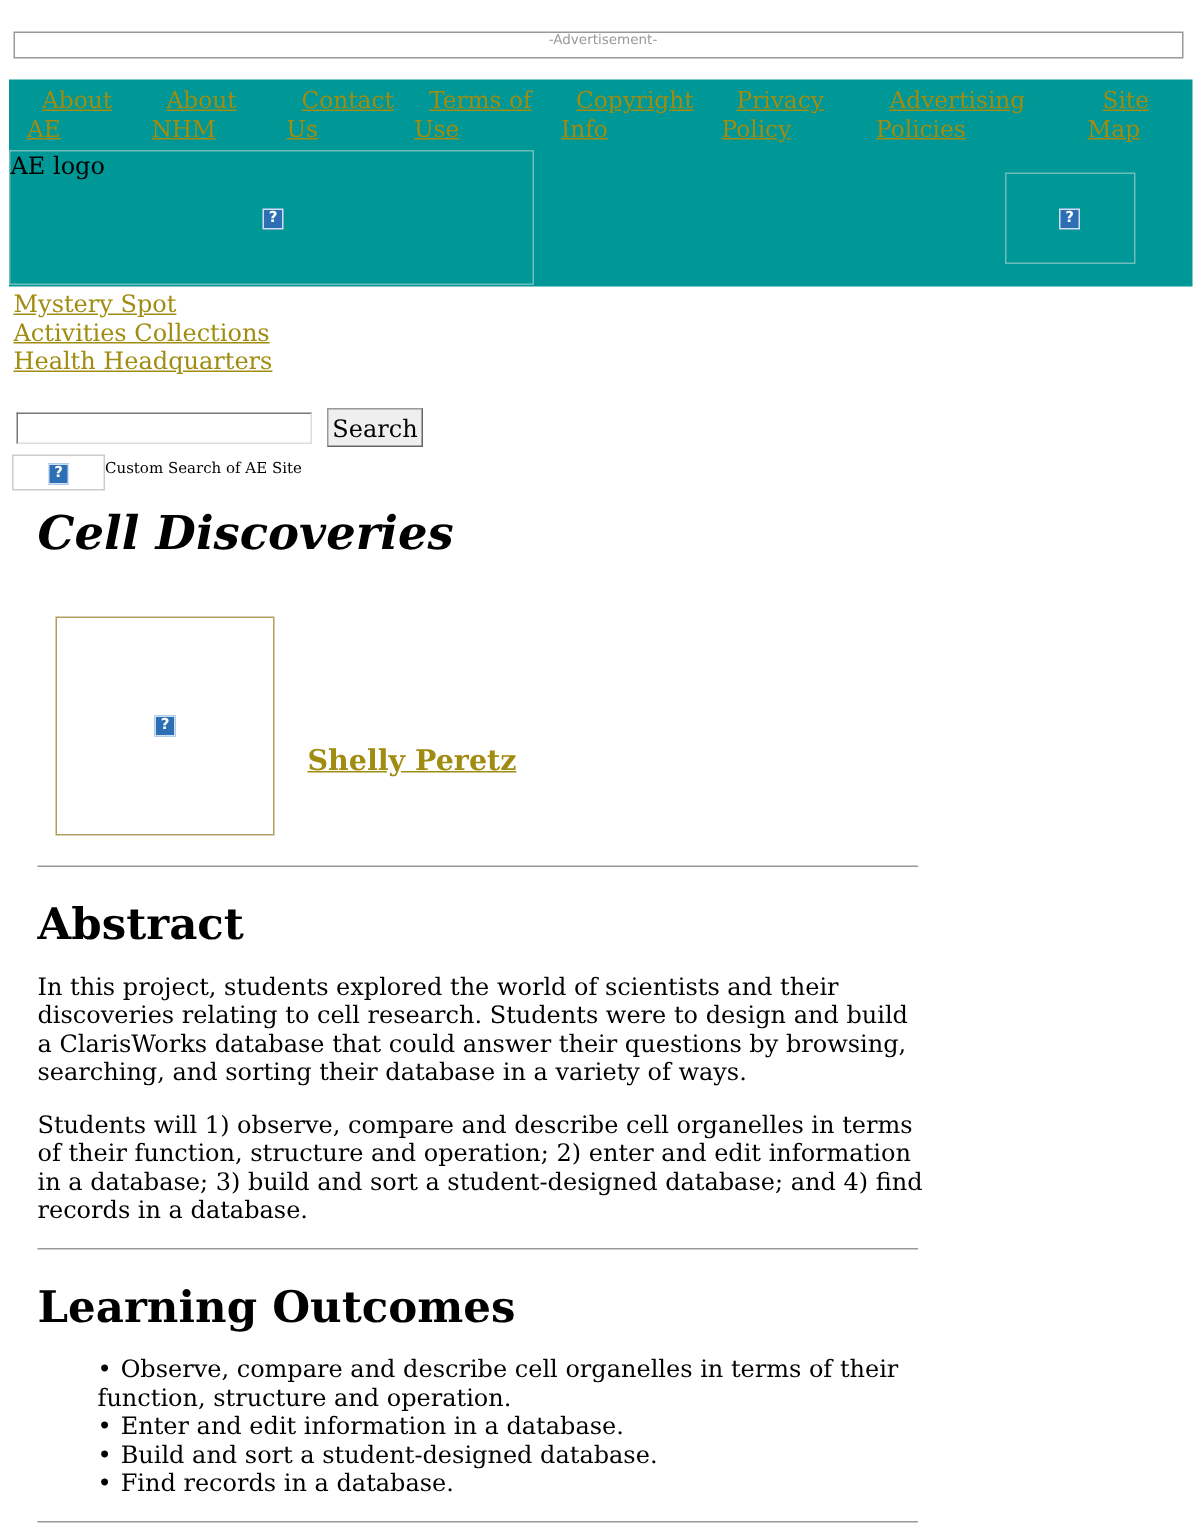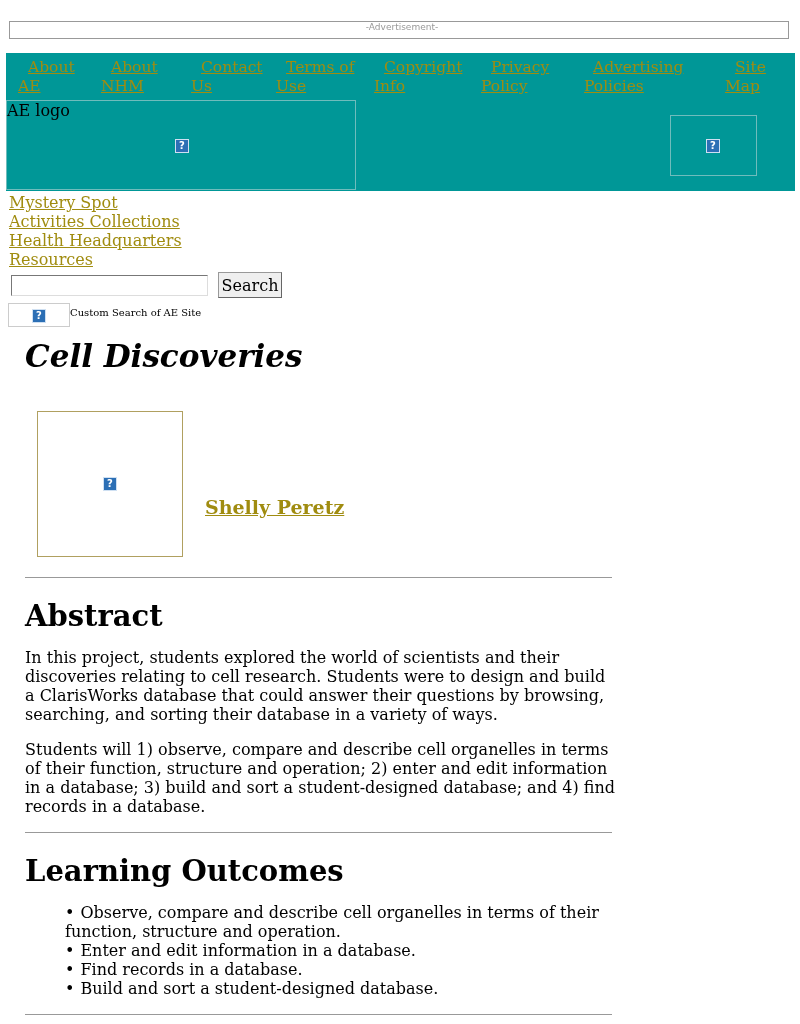--- a/index.html
+++ b/index.html
@@ -86,21 +86,20 @@
 
   <div class="right-box">
     <span class="broken-img" style="left:35px; top:23px;">?</span>
   </div>
 </div>
 
 <div class="side-links">
   <a href="#">Mystery Spot</a>
   <a href="#">Activities Collections</a>
   <a href="#">Health Headquarters</a>
-  <a href="#">Resources</a>
 </div>
 
 <input class="search-input" type="text" value="" style="">
 <button class="search-btn">Search</button>
 <div class="cse-box">
   <span class="broken-img" style="left:23px; top:5px;">?</span>
 </div>
 <span class="cse-label">Custom Search of AE Site</span>
 
 <h1 class="title">Cell Discoveries</h1>
@@ -115,17 +114,17 @@
 <h2 class="h2" style="top:599px;">Abstract</h2>
 <p class="para" style="top:648px;">In this project, students explored the world of scientists and their discoveries relating to cell research. Students were to design and build a ClarisWorks database that could answer their questions by browsing, searching, and sorting their database in a variety of ways.</p>
 <p class="para" style="top:740px;">Students will 1) observe, compare and describe cell organelles in terms of their function, structure and operation; 2) enter and edit information in a database; 3) build and sort a student-designed database; and 4) find records in a database.</p>
 
 <div class="hr" style="top:832px;"></div>
 
 <h2 class="h2" style="top:854px;">Learning Outcomes</h2>
 <ul class="outcomes">
   <li>Observe, compare and describe cell organelles in terms of their function, structure and operation.</li>
   <li>Enter and edit information in a database.</li>
+  <li>Build and sort a student-designed database.</li>
   <li>Find records in a database.</li>
-  <li>Build and sort a student-designed database.</li>
 </ul>
 
 <div class="hr" style="top:1014px;"></div>
 
 </body></html>

